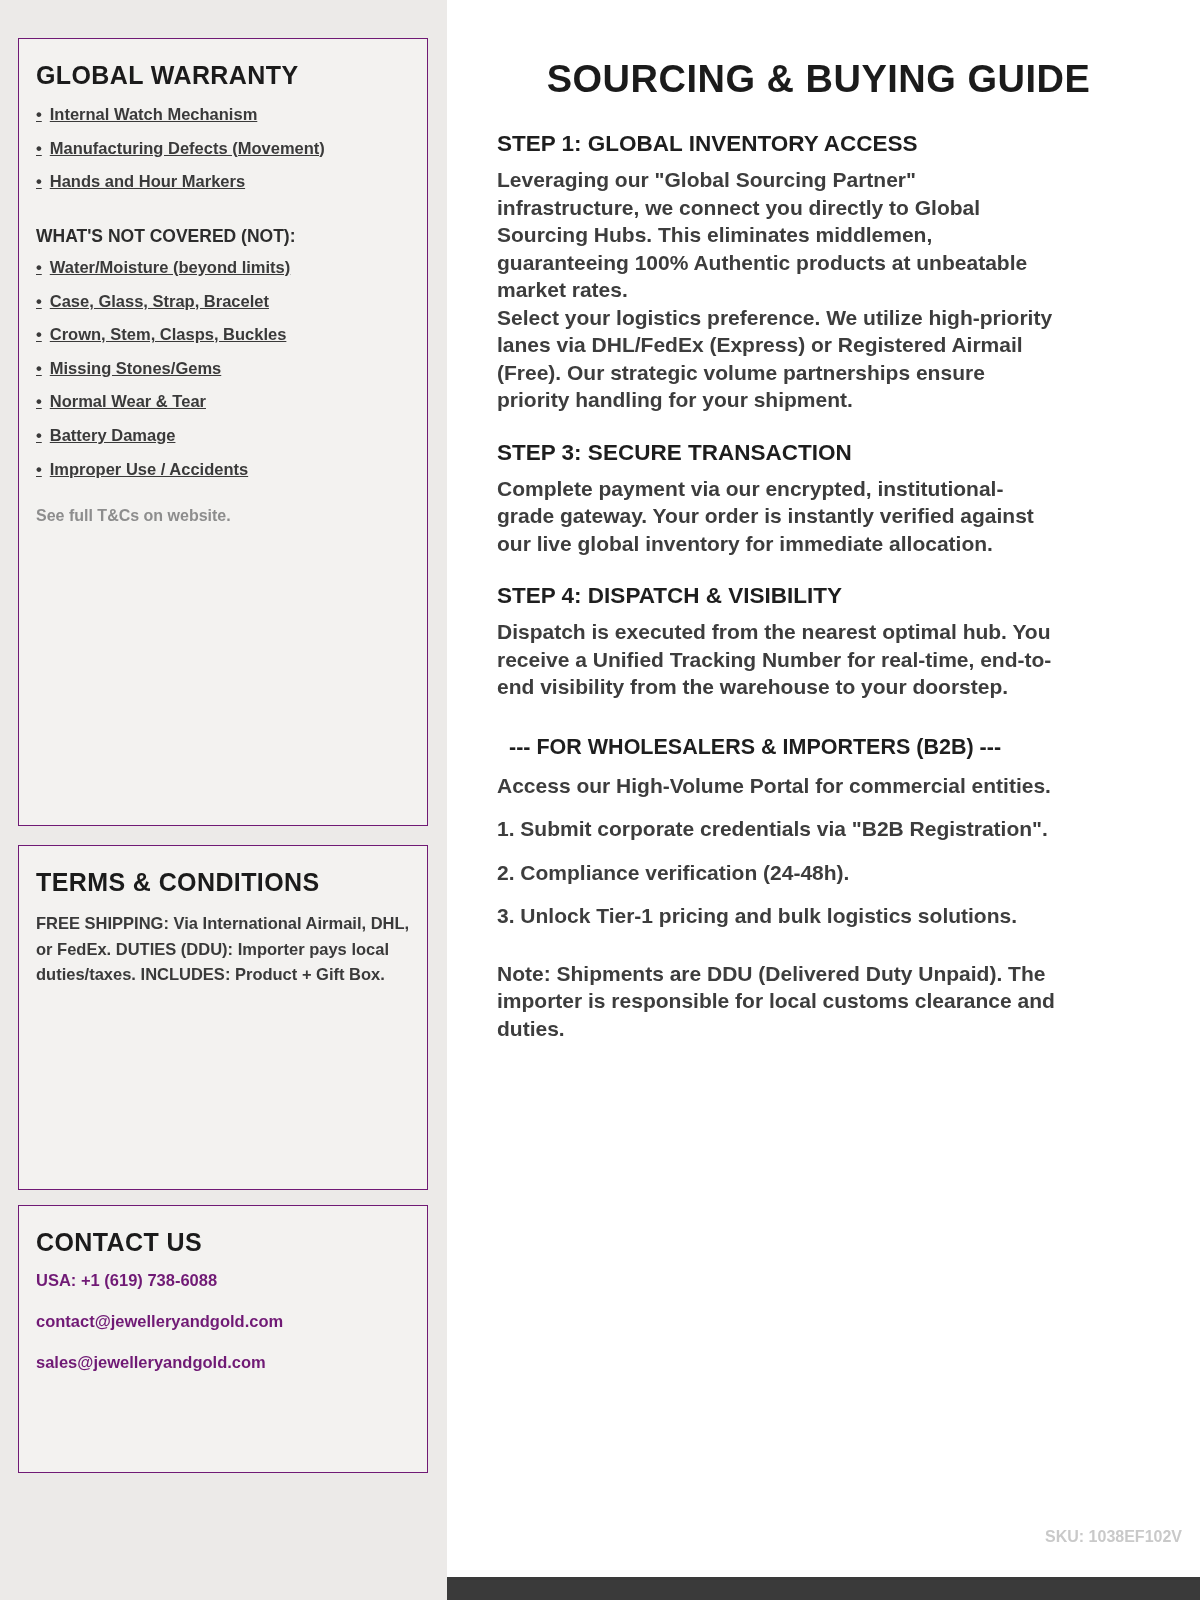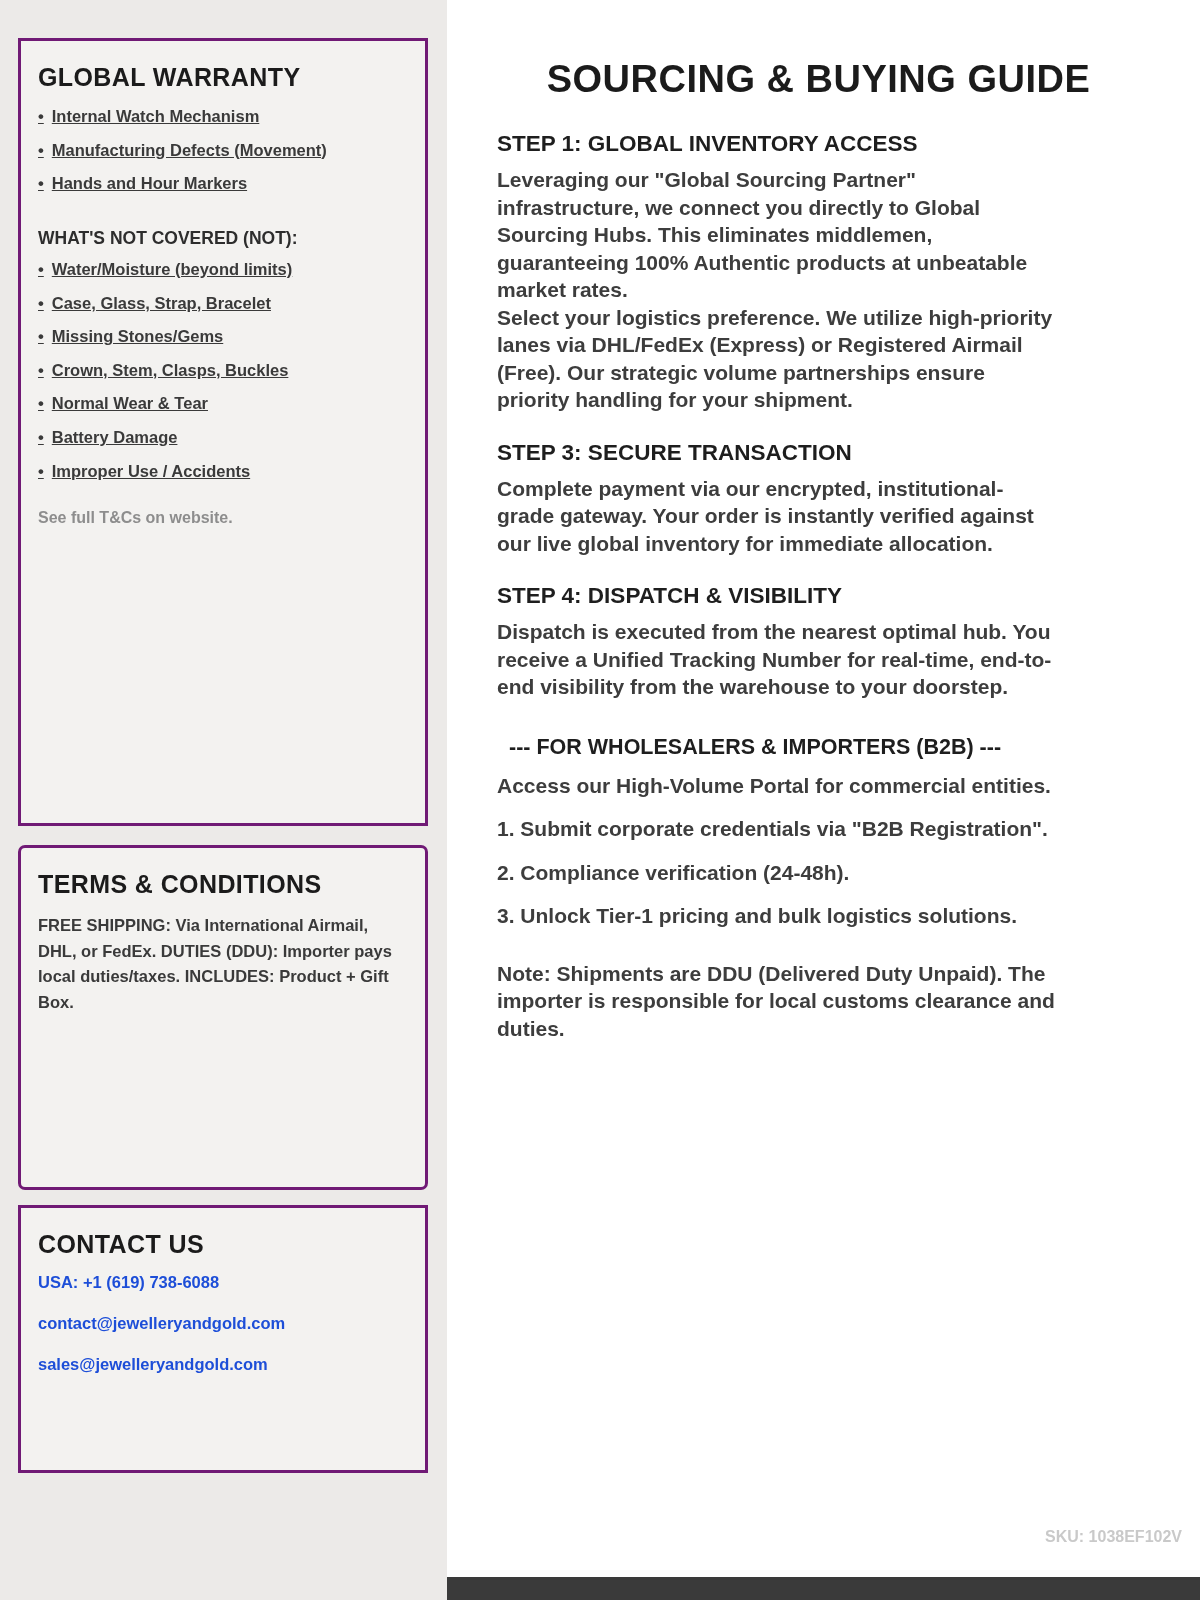--- a/index.html
+++ b/index.html
@@ -22,26 +22,26 @@
     left: 0; top: 0;
     width: 447px;
     height: 1600px;
     background: #eceae8;
   }
   .side-box {
     position: absolute;
     left: 18px;
     width: 410px;
     background: #f3f2f0;
-    border: 3px solid #701a75;
+    border: 1px solid #701a75;
     box-sizing: border-box;
     padding: 22px 17px 20px 17px;
   }
   .box-warranty { top: 38px;  height: 788px; }
-  .box-terms    { top: 845px; height: 345px; border-radius: 7px; }
+  .box-terms    { top: 845px; height: 345px; }
   .box-contact  { top: 1205px; height: 268px; }
 
   .side-title {
     font-size: 25px;
     font-weight: 800;
     color: #1b1b1b;
     letter-spacing: 0.4px;
     margin: 0 0 14px 0;
   }
   .side-subhead {
@@ -78,21 +78,21 @@
   .side-body {
     font-size: 16.5px;
     font-weight: 700;
     color: #3a3a3a;
     line-height: 1.55;
     margin: 0;
   }
   .contact-line {
     font-size: 16.5px;
     font-weight: 700;
-    color: #1d4ed8;
+    color: #701a75;
     margin: 0 0 22px 0;
   }
 
   
   .main {
     position: absolute;
     left: 447px; top: 0;
     width: 753px;
     height: 1600px;
     background: #ffffff;
@@ -175,22 +175,22 @@
       <ul class="bullet-list">
         <li>Internal Watch Mechanism</li>
         <li>Manufacturing Defects (Movement)</li>
         <li>Hands and Hour Markers</li>
       </ul>
 
       <h3 class="side-subhead second">WHAT'S NOT COVERED (NOT):</h3>
       <ul class="bullet-list">
         <li>Water/Moisture (beyond limits)</li>
         <li>Case, Glass, Strap, Bracelet</li>
+        <li>Crown, Stem, Clasps, Buckles</li>
         <li>Missing Stones/Gems</li>
-        <li>Crown, Stem, Clasps, Buckles</li>
         <li>Normal Wear &amp; Tear</li>
         <li>Battery Damage</li>
         <li>Improper Use / Accidents</li>
       </ul>
 
       <div class="side-footnote">See full T&amp;Cs on website.</div>
     </div>
 
     <div class="side-box box-terms">
       <h2 class="side-title">TERMS &amp; CONDITIONS</h2>

